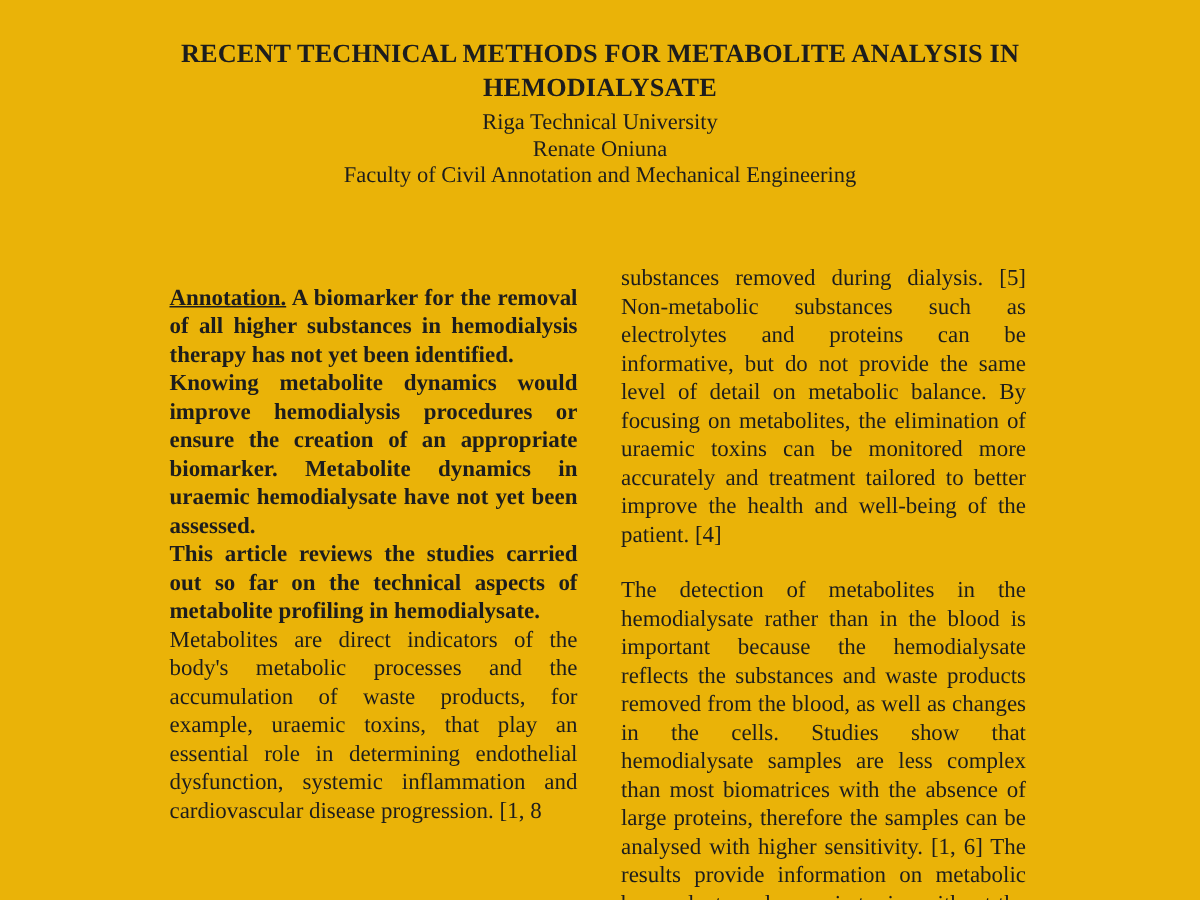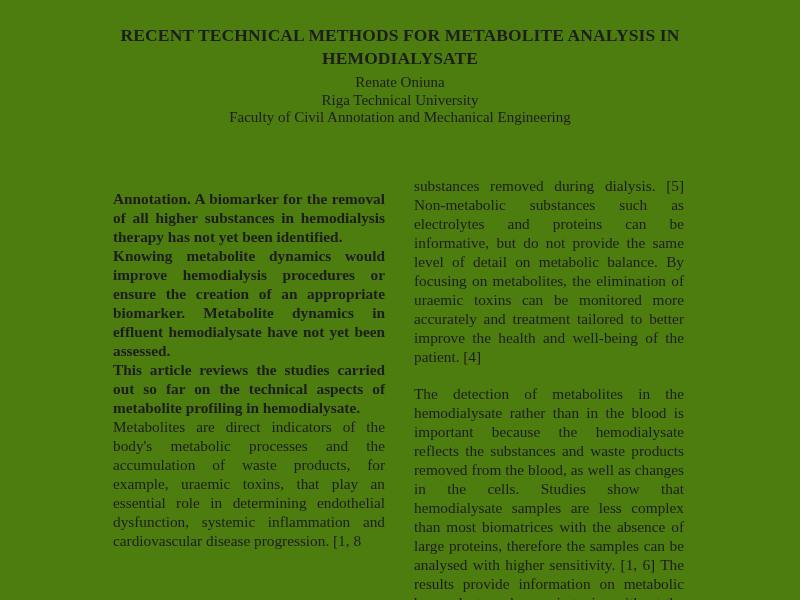--- a/index.html
+++ b/index.html
@@ -4,21 +4,21 @@
 <style>
   html, body {
     margin: 0;
     padding: 0;
     background: #ffffff;
   }
   .page {
     position: relative;
     width: 800px;
     height: 600px;
-    background: #4d7c0f;
+    background: #eab308;
     overflow: hidden;
     font-family: "Liberation Serif", "DejaVu Serif", serif;
     color: #1d1d1d;
     filter: blur(0.45px);
   }
   .header {
     position: absolute;
     top: 24px;
     left: 90px;
     width: 620px;
@@ -51,45 +51,46 @@
     width: 270px;
   }
   .jp {
     margin: 0;
     text-align: justify;
   }
   .bold {
     font-weight: bold;
   }
   .underline {
+    text-decoration: underline;
   }
   .section-heading {
     font-size: 15.3px;
     font-weight: bold;
     margin: 13px 0 12px 0;
   }
   .para-gap {
     margin-top: 18px;
   }
 </style>
 </head>
 <body>
 
 <div class="page">
 
   <div class="header">
     <h1 class="title">RECENT TECHNICAL METHODS FOR METABOLITE ANALYSIS IN HEMODIALYSATE</h1>
+    <div class="meta-line">Riga Technical University</div>
     <div class="meta-line">Renate Oniuna</div>
-    <div class="meta-line">Riga Technical University</div>
     <div class="meta-line">Faculty of Civil Annotation and Mechanical Engineering</div>
   </div>
 
   <div class="col col-left">
     <p class="jp bold"><span class="underline">Annotation.</span> <span>A biomarker for the removal of all higher substances in hemodialysis therapy has not yet been identified.</span></p>
-    <p class="jp bold">Knowing metabolite dynamics would improve hemodialysis procedures or ensure the creation of an appropriate biomarker. Metabolite dynamics in effluent hemodialysate have not yet been assessed.</p>
+    <p class="jp bold">Knowing metabolite dynamics would improve hemodialysis procedures or ensure the creation of an appropriate biomarker. Metabolite dynamics in uraemic hemodialysate have not yet been assessed.</p>
     <p class="jp bold">This article reviews the studies carried out so far on the technical aspects of metabolite profiling in hemodialysate.</p>
     <p class="jp">Metabolites are direct indicators of the body's metabolic processes and the accumulation of waste products, for example, uraemic toxins, that play an essential role in determining endothelial dysfunction, systemic inflammation and cardiovascular disease progression. [1, 8</p>
   </div>
 
   <div class="col col-right">
     <p class="jp">substances removed during dialysis. [5] Non-metabolic substances such as electrolytes and proteins can be informative, but do not provide the same level of detail on metabolic balance. By focusing on metabolites, the elimination of uraemic toxins can be monitored more accurately and treatment tailored to better improve the health and well-being of the patient. [4]</p>
     <p class="jp para-gap">The detection of metabolites in the hemodialysate rather than in the blood is important because the hemodialysate reflects the substances and waste products removed from the blood, as well as changes in the cells. Studies show that hemodialysate samples are less complex than most biomatrices with the absence of large proteins, therefore the samples can be analysed with higher sensitivity. [1, 6] The results provide information on metabolic by-products and uraemic toxins without the fluctuations that can be</p>
   </div>
 
 </div>

